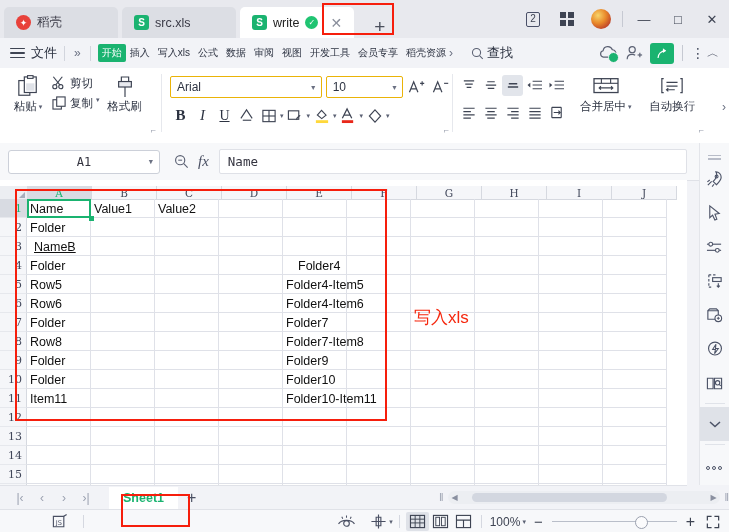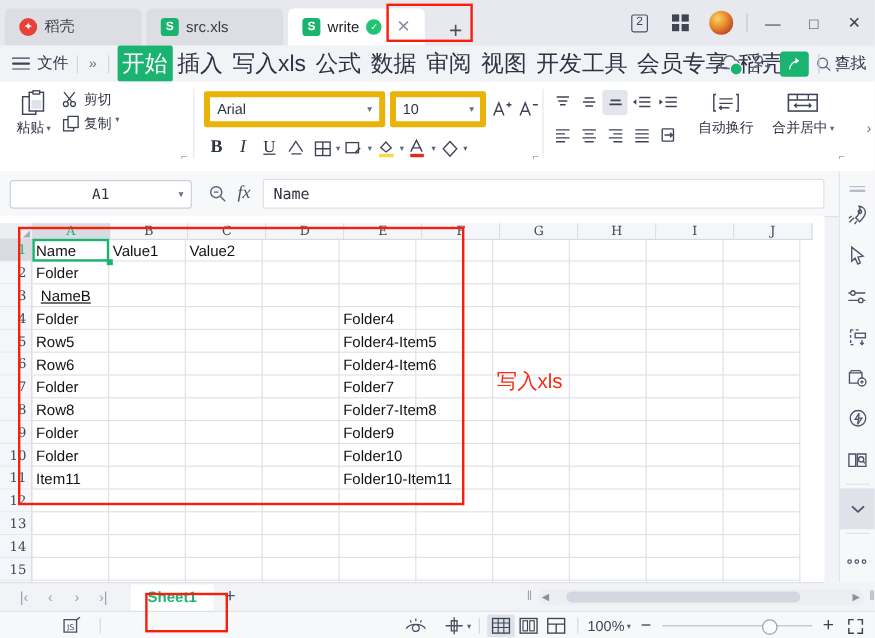--- a/index.html
+++ b/index.html
@@ -44,21 +44,21 @@
   .wsep{width:1px;height:16px;background:#c6c9d2;margin:0 4px;}
 
   
   .menubar{position:absolute;left:0;top:38px;width:729px;height:30px;background:#f2f3f7;
            display:flex;align-items:center;}
   .hamb{display:inline-block;width:15px;}
   .hamb i{display:block;height:1.6px;background:#3e4453;margin:3px 0;border-radius:1px;}
   .mfile{display:flex;align-items:center;gap:6px;margin-left:10px;font-size:13px;color:#2d3342;}
   .msep{width:1px;height:15px;background:#d2d5dd;margin:0 7px;}
   .mchev{color:#6b7183;font-size:12px;padding:0 2px;}
-  .mitem{font-size:19px;color:#2d3342;padding:2px 4px;white-space:nowrap;}
+  .mitem{font-size:10px;color:#2d3342;padding:2px 4px;white-space:nowrap;}
   .mitem.sel{background:#1ab370;color:#fff;border-radius:2px;}
   .mitem.clip{overflow:hidden;max-width:37px;}
   .find{display:flex;align-items:center;gap:3px;font-size:13px;color:#2d3342;margin-left:16px;}
   .menuright{position:absolute;right:4px;top:38px;height:30px;display:flex;align-items:center;gap:4px;}
   .cloudok{position:relative;width:20px;height:18px;color:#5b6173;}
   .greendot{position:absolute;right:-1px;bottom:-1px;width:9px;height:9px;border-radius:50%;
             background:#1ab370;border:1.4px solid #f2f3f7;}
   .sharebtn{width:24px;height:21px;background:#1ab370;border-radius:3px;
             display:flex;align-items:center;justify-content:center;color:#fff;}
   .kebab{color:#4a5063;font-size:14px;letter-spacing:0;line-height:4px;width:12px;text-align:center;}
@@ -66,21 +66,21 @@
   
   .ribbon{position:absolute;left:0;top:68px;width:729px;height:75px;background:#fff;
           border-bottom:1px solid #e3e5ea;}
   .grp{position:absolute;top:3px;height:66px;}
   .grpline{position:absolute;top:6px;width:1px;height:58px;background:#e6e8ed;}
   .bigbtn{display:flex;flex-direction:column;align-items:center;justify-content:flex-start;
           width:44px;font-size:11.5px;color:#2d3342;}
   .bigbtn .ig{height:28px;display:flex;align-items:flex-end;justify-content:center;}
   .mini{display:flex;gap:3px;font-size:11.5px;color:#2d3342;}
   .caret{font-size:7px;color:#5b6173;}
-  .fontbox{border:5px solid #eab308;border-radius:2px;height:20px;display:flex;
+  .fontbox{border:1px solid #eab308;border-radius:2px;height:20px;display:flex;
            align-items:center;padding:0 4px 0 6px;font-size:12px;color:#2d3342;background:#fff;}
   .fontbox .cv{margin-left:auto;font-size:7px;color:#6b7183;}
   .fbtn{width:21px;height:21px;display:flex;align-items:center;justify-content:center;
         font-size:13px;color:#2d3342;}
   .fbtn.active{background:#e2e5eb;border-radius:3px;}
   .corner{position:absolute;font-size:9px;color:#9aa0ae;}
 
   
   .fbar{position:absolute;left:0;top:143px;width:729px;height:37px;background:#f7f8fa;
         display:flex;align-items:center;border-bottom:1px solid #dfe1e7;}
@@ -316,20 +316,30 @@
             <span>
               <svg width="15" height="14" viewBox="0 0 16 15">
                   <rect x="1" y="4" width="9" height="10" fill="none" stroke="#3e4453" stroke-width="1.2"></rect>
                   <rect x="5" y="1" width="9" height="10" fill="#fff" stroke="#3e4453" stroke-width="1.2"></rect>
                 </svg>
             </span>
             <span>复制</span>
             <span class="caret">▾</span>
           </div>
         </div>
+        <div class="bigbtn" style="width:46px;">
+          <span class="ig">
+            <svg width="20" height="24" viewBox="0 0 22 26">
+                <path d="M7 2h8v5H7z" fill="none" stroke="#3e4453" stroke-width="1.3"></path>
+                <rect x="4" y="7" width="14" height="6" fill="#e8eaef" stroke="#3e4453" stroke-width="1.3"></rect>
+                <path d="M11 13v11" stroke="#3e4453" stroke-width="1.3"></path>
+              </svg>
+          </span>
+          <span>格式刷</span>
+        </div>
       </div>
       <span class="corner" style="right:2px;bottom:2px;">⌐</span>
     </div>
     <div class="grpline" style="left:161px;"></div>
 
     <div class="grp" style="left:170px;width:280px;">
       <div style="display:flex;gap:4px;align-items:center;padding-top:5px;">
         <div class="fontbox" style="width:150px;">
           <span>Arial</span>
           <span class="cv">▼</span>
@@ -454,45 +464,45 @@
                   <path d="M2.5 3.5h12M2.5 7h12M2.5 10.5h12M2.5 14h12" stroke="#3e4453" stroke-width="1.2"></path>
                 </svg>
               </div>
             <div class="fbtn">
                 <svg width="16" height="15" viewBox="0 0 17 16">
                   <path d="M3 2.5h10M3 13.5h10M3 2.5v11M13 2.5v11" stroke="#3e4453" stroke-width="1.2"></path>
                   <path d="M5 8h7M10 6l2 2-2 2" fill="none" stroke="#3e4453" stroke-width="1.2"></path>
                 </svg>
               </div>
           </div>
-        </div>
-        <div class="bigbtn" style="width:56px;margin-left:12px;">
-          <span class="ig">
-            <svg width="26" height="24" viewBox="0 0 28 26">
-                <path d="M5 4H3v15h2M23 4h2v15h-2" fill="none" stroke="#3e4453" stroke-width="1.3"></path>
-                <path d="M8 8h12M8 12h12" stroke="#3e4453" stroke-width="1.2"></path>
-                <path d="M8 16h9M10 14.2L8 16l2 1.8" fill="none" stroke="#3e4453" stroke-width="1.2"></path>
-              </svg>
-          </span>
-          <span>自动换行</span>
         </div>
         <div class="bigbtn" style="width:62px;margin-left:10px;">
           <span class="ig">
             <svg width="30" height="24" viewBox="0 0 32 26">
                 <rect x="3" y="4" width="26" height="15" fill="none" stroke="#3e4453" stroke-width="1.4"></rect>
                 <line x1="3" y1="9" x2="29" y2="9" stroke="#3e4453" stroke-width="1.2"></line>
                 <line x1="11" y1="4" x2="11" y2="9" stroke="#3e4453" stroke-width="1.2"></line>
                 <line x1="21" y1="4" x2="21" y2="9" stroke="#3e4453" stroke-width="1.2"></line>
                 <path d="M9 14h14M10.5 12.2L8.6 14l1.9 1.8M21.5 12.2l1.9 1.8-1.9 1.8" fill="none" stroke="#3e4453" stroke-width="1.2"></path>
               </svg>
           </span>
           <span style="display:flex;align-items:center;gap:2px;">
             <span>合并居中</span>
             <span class="caret">▾</span>
           </span>
+        </div>
+        <div class="bigbtn" style="width:56px;margin-left:12px;">
+          <span class="ig">
+            <svg width="26" height="24" viewBox="0 0 28 26">
+                <path d="M5 4H3v15h2M23 4h2v15h-2" fill="none" stroke="#3e4453" stroke-width="1.3"></path>
+                <path d="M8 8h12M8 12h12" stroke="#3e4453" stroke-width="1.2"></path>
+                <path d="M8 16h9M10 14.2L8 16l2 1.8" fill="none" stroke="#3e4453" stroke-width="1.2"></path>
+              </svg>
+          </span>
+          <span>自动换行</span>
         </div>
       </div>
       <span class="corner" style="right:-6px;bottom:2px;">⌐</span>
     </div>
     <div style="position:absolute;right:3px;top:32px;color:#6b7183;font-size:12px;">›</div>
   </div>
 
   <div class="fbar">
     <div class="namebox">
       <span>A1</span>
@@ -705,21 +715,21 @@
         <div class="gcell" style="left: 384px; top: 285px; width: 64px; height: 19px;"></div>
         <div class="gcell" style="left: 448px; top: 285px; width: 64px; height: 19px;"></div>
         <div class="gcell" style="left: 512px; top: 285px; width: 64px; height: 19px;"></div>
         <div class="gcell" style="left: 576px; top: 285px; width: 64px; height: 19px;"></div>
         <div class="gcell" style="left: 0px; top: 0px; width: 153.6px; height: 19px; border: none; z-index: 2; pointer-events: none;">Name</div>
         <div class="gcell" style="left: 64px; top: 0px; width: 153.6px; height: 19px; border: none; z-index: 2; pointer-events: none;">Value1</div>
         <div class="gcell" style="left: 128px; top: 0px; width: 153.6px; height: 19px; border: none; z-index: 2; pointer-events: none;">Value2</div>
         <div class="gcell" style="left: 0px; top: 19px; width: 153.6px; height: 19px; border: none; z-index: 2; pointer-events: none;">Folder</div>
         <div class="gcell" style="left: 4px; top: 38px; width: 153.6px; height: 19px; border: none; z-index: 2; pointer-events: none; text-decoration: underline;">NameB</div>
         <div class="gcell" style="left: 0px; top: 57px; width: 153.6px; height: 19px; border: none; z-index: 2; pointer-events: none;">Folder</div>
-        <div class="gcell" style="left: 256px; top: 57px; width: 153.6px; height: 19px; border: none; z-index: 2; pointer-events: none;">Folder4</div>
+        <div class="gcell" style="left: 268px; top: 57px; width: 153.6px; height: 19px; border: none; z-index: 2; pointer-events: none;">Folder4</div>
         <div class="gcell" style="left: 0px; top: 76px; width: 153.6px; height: 19px; border: none; z-index: 2; pointer-events: none;">Row5</div>
         <div class="gcell" style="left: 256px; top: 76px; width: 153.6px; height: 19px; border: none; z-index: 2; pointer-events: none;">Folder4-Item5</div>
         <div class="gcell" style="left: 0px; top: 95px; width: 153.6px; height: 19px; border: none; z-index: 2; pointer-events: none;">Row6</div>
         <div class="gcell" style="left: 256px; top: 95px; width: 153.6px; height: 19px; border: none; z-index: 2; pointer-events: none;">Folder4-Item6</div>
         <div class="gcell" style="left: 0px; top: 114px; width: 153.6px; height: 19px; border: none; z-index: 2; pointer-events: none;">Folder</div>
         <div class="gcell" style="left: 256px; top: 114px; width: 153.6px; height: 19px; border: none; z-index: 2; pointer-events: none; text-align: right;">Folder7</div>
         <div class="gcell" style="left: 0px; top: 133px; width: 153.6px; height: 19px; border: none; z-index: 2; pointer-events: none;">Row8</div>
         <div class="gcell" style="left: 256px; top: 133px; width: 153.6px; height: 19px; border: none; z-index: 2; pointer-events: none;">Folder7-Item8</div>
         <div class="gcell" style="left: 0px; top: 152px; width: 153.6px; height: 19px; border: none; z-index: 2; pointer-events: none;">Folder</div>
         <div class="gcell" style="left: 256px; top: 152px; width: 153.6px; height: 19px; border: none; z-index: 2; pointer-events: none;">Folder9</div>

